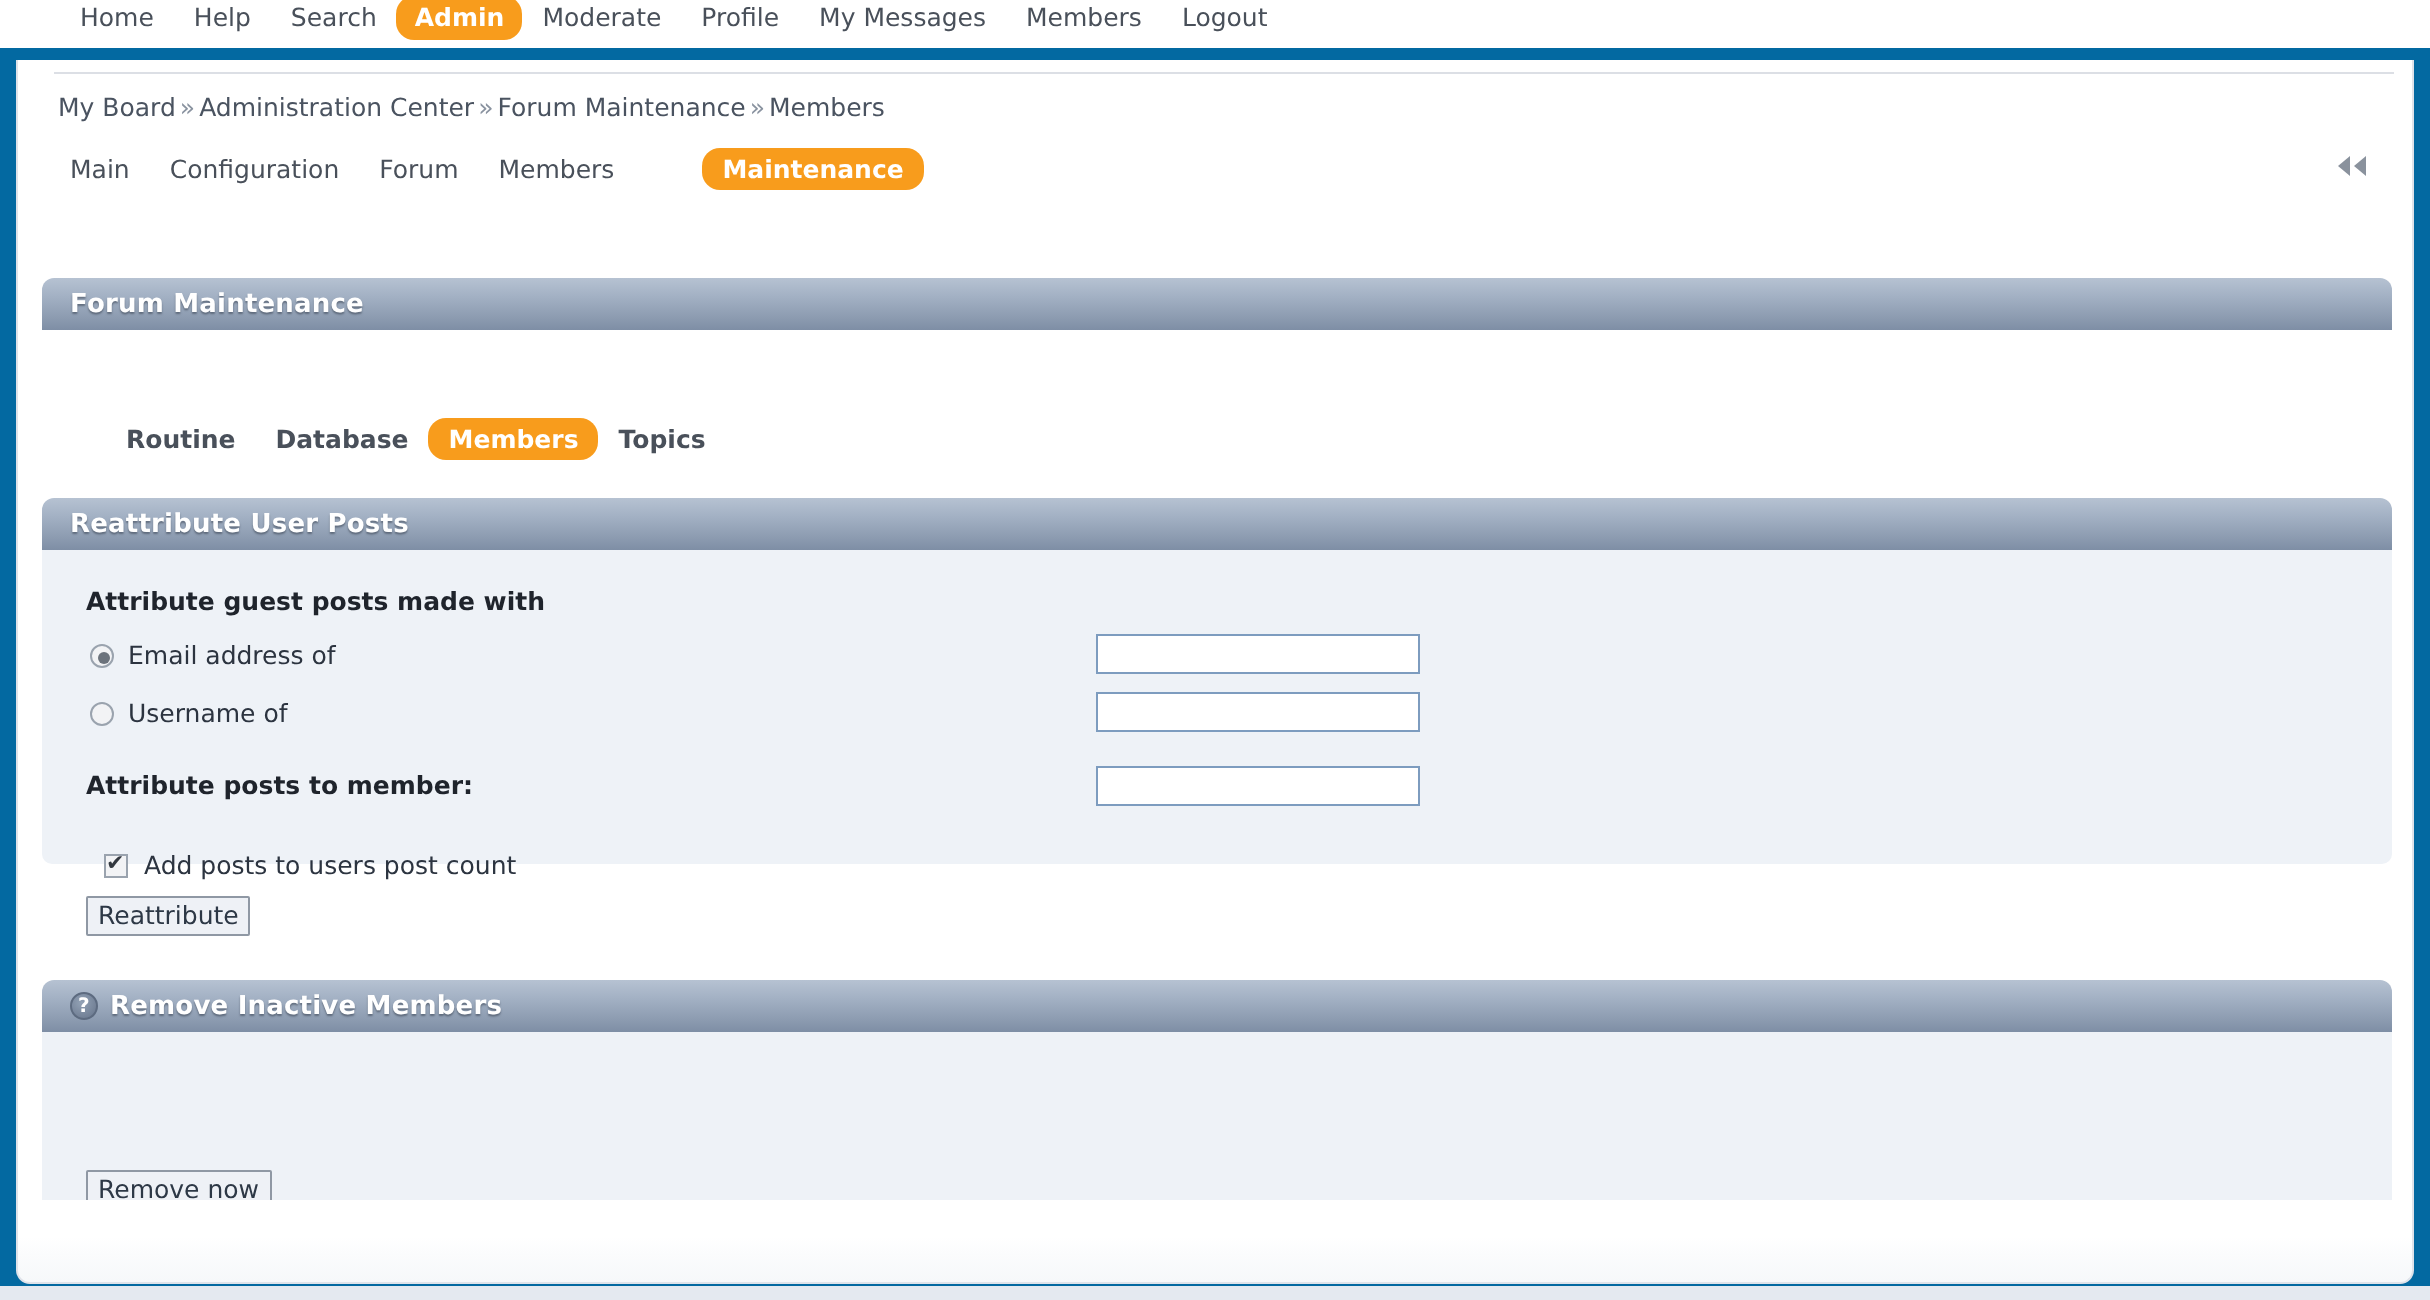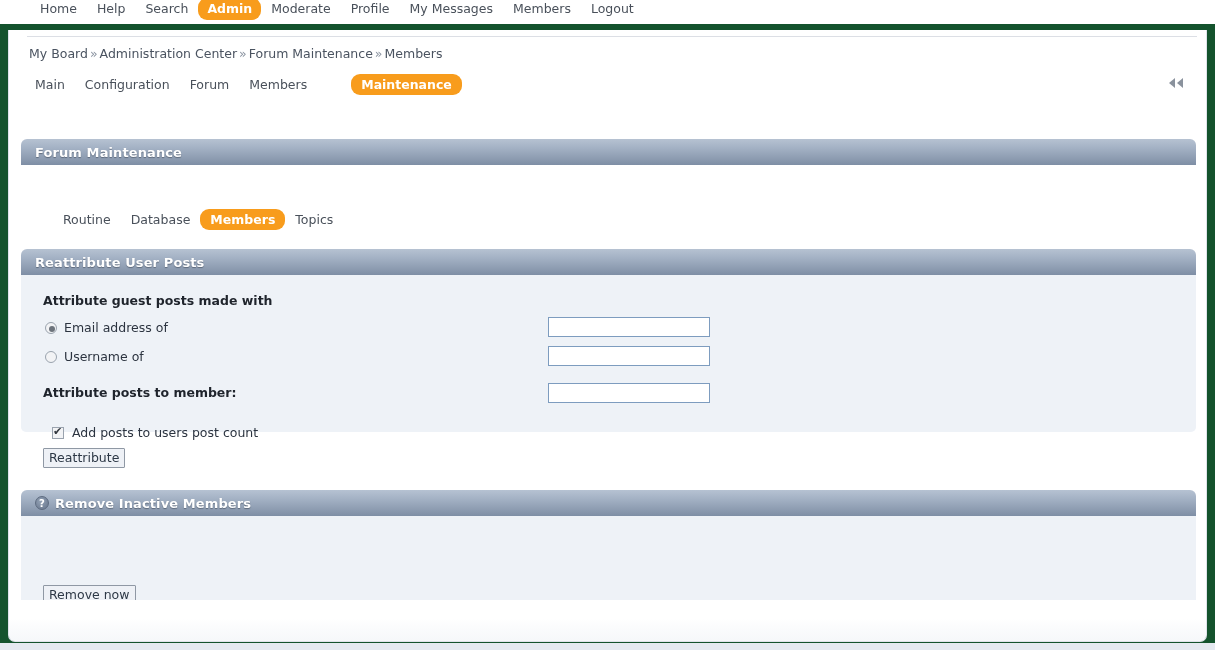--- a/index.html
+++ b/index.html
@@ -8,21 +8,21 @@
     margin: 0; padding: 0;
     width: 1215px; height: 650px;
     overflow: hidden;
     background: #ffffff;
     font-family: "DejaVu Sans", "Liberation Sans", sans-serif;
   }
 
   #page {
     position: relative;
     width: 1215px; height: 650px;
-    background: #14532d;
+    background: #0369a1;
   }
 
   
   .top-menu {
     position: absolute;
     left: 0; top: -6px;
     width: 1215px;
     height: 30px;
     padding-left: 30px;
     display: flex;
@@ -166,20 +166,21 @@
     display: flex;
     align-items: center;
     gap: 0px;
   }
   .sub-tab {
     font-size: 12.5px;
     color: #49505a;
     padding: 3px 10px;
     white-space: nowrap;
     cursor: pointer;
+    font-weight: bold;
   }
   .sub-tab.active {
     background: #f89c1c;
     color: #ffffff;
     font-weight: bold;
     border-radius: 9px;
     padding: 3px 10px;
   }
 
   

